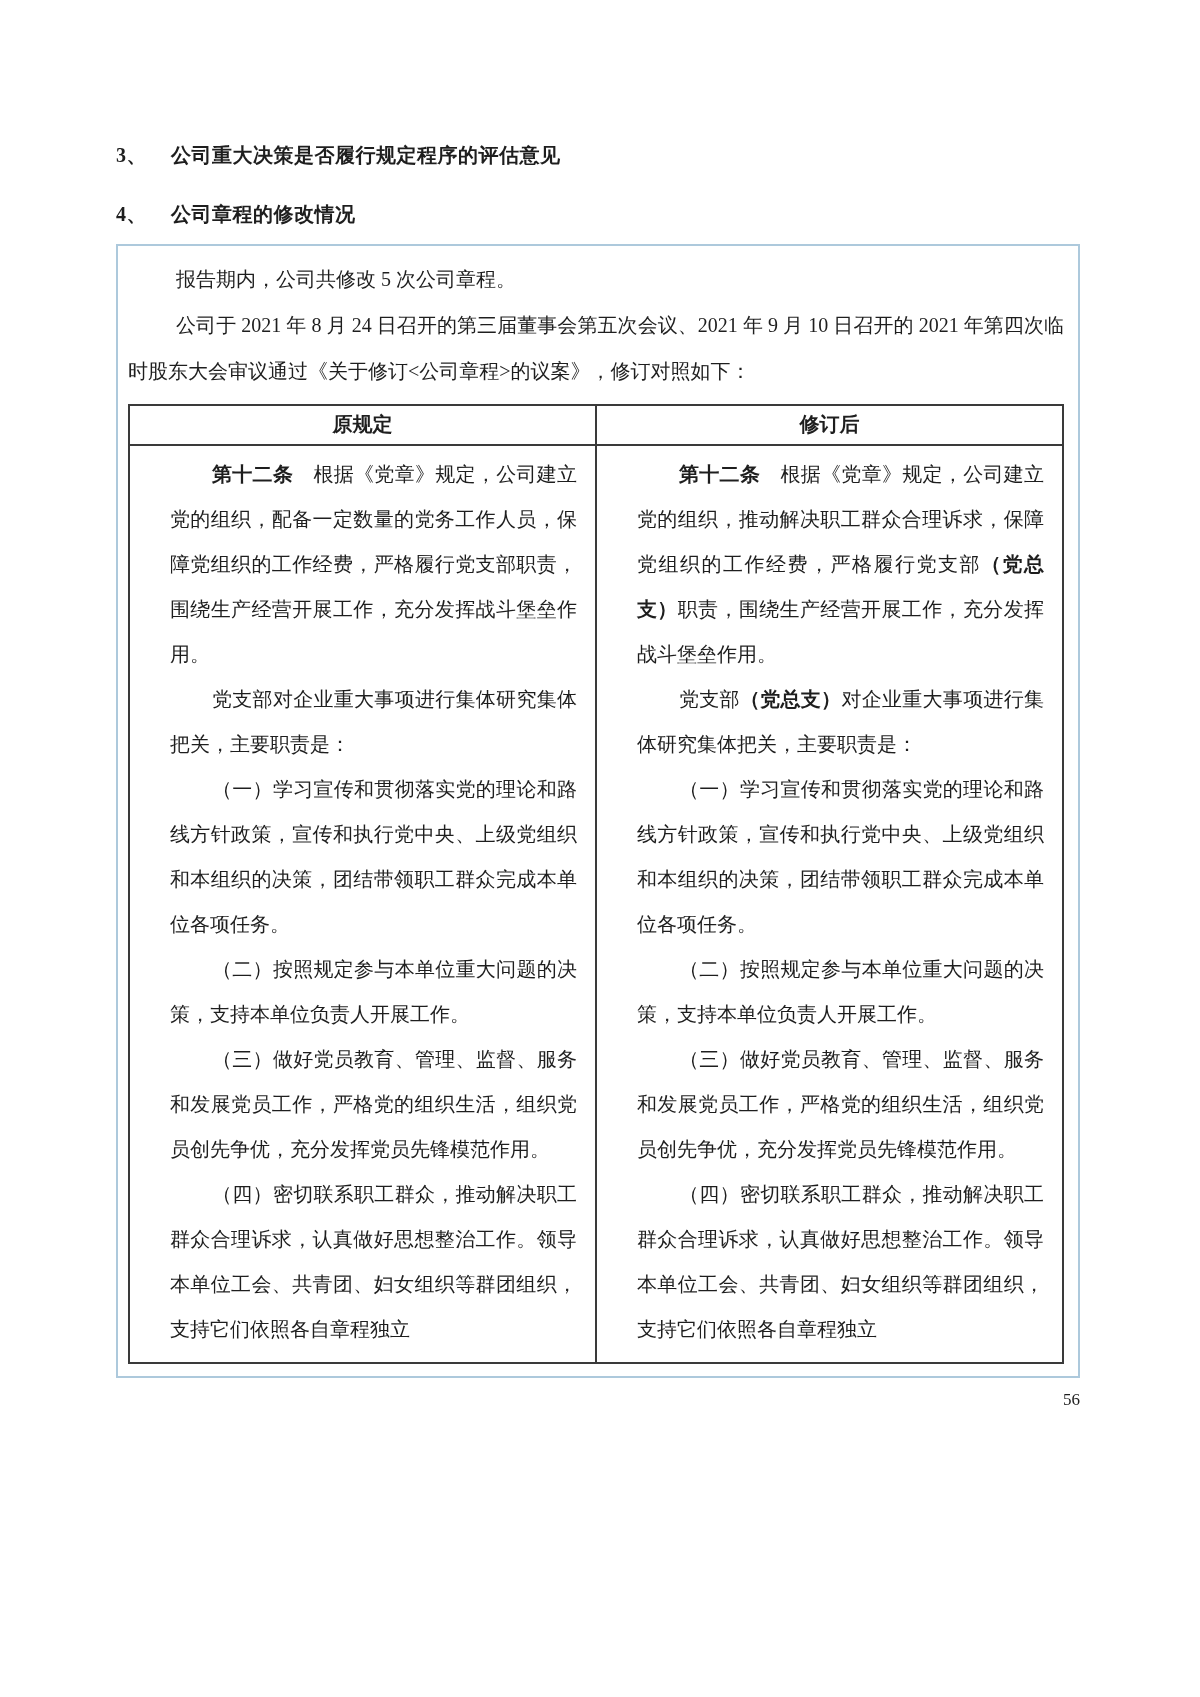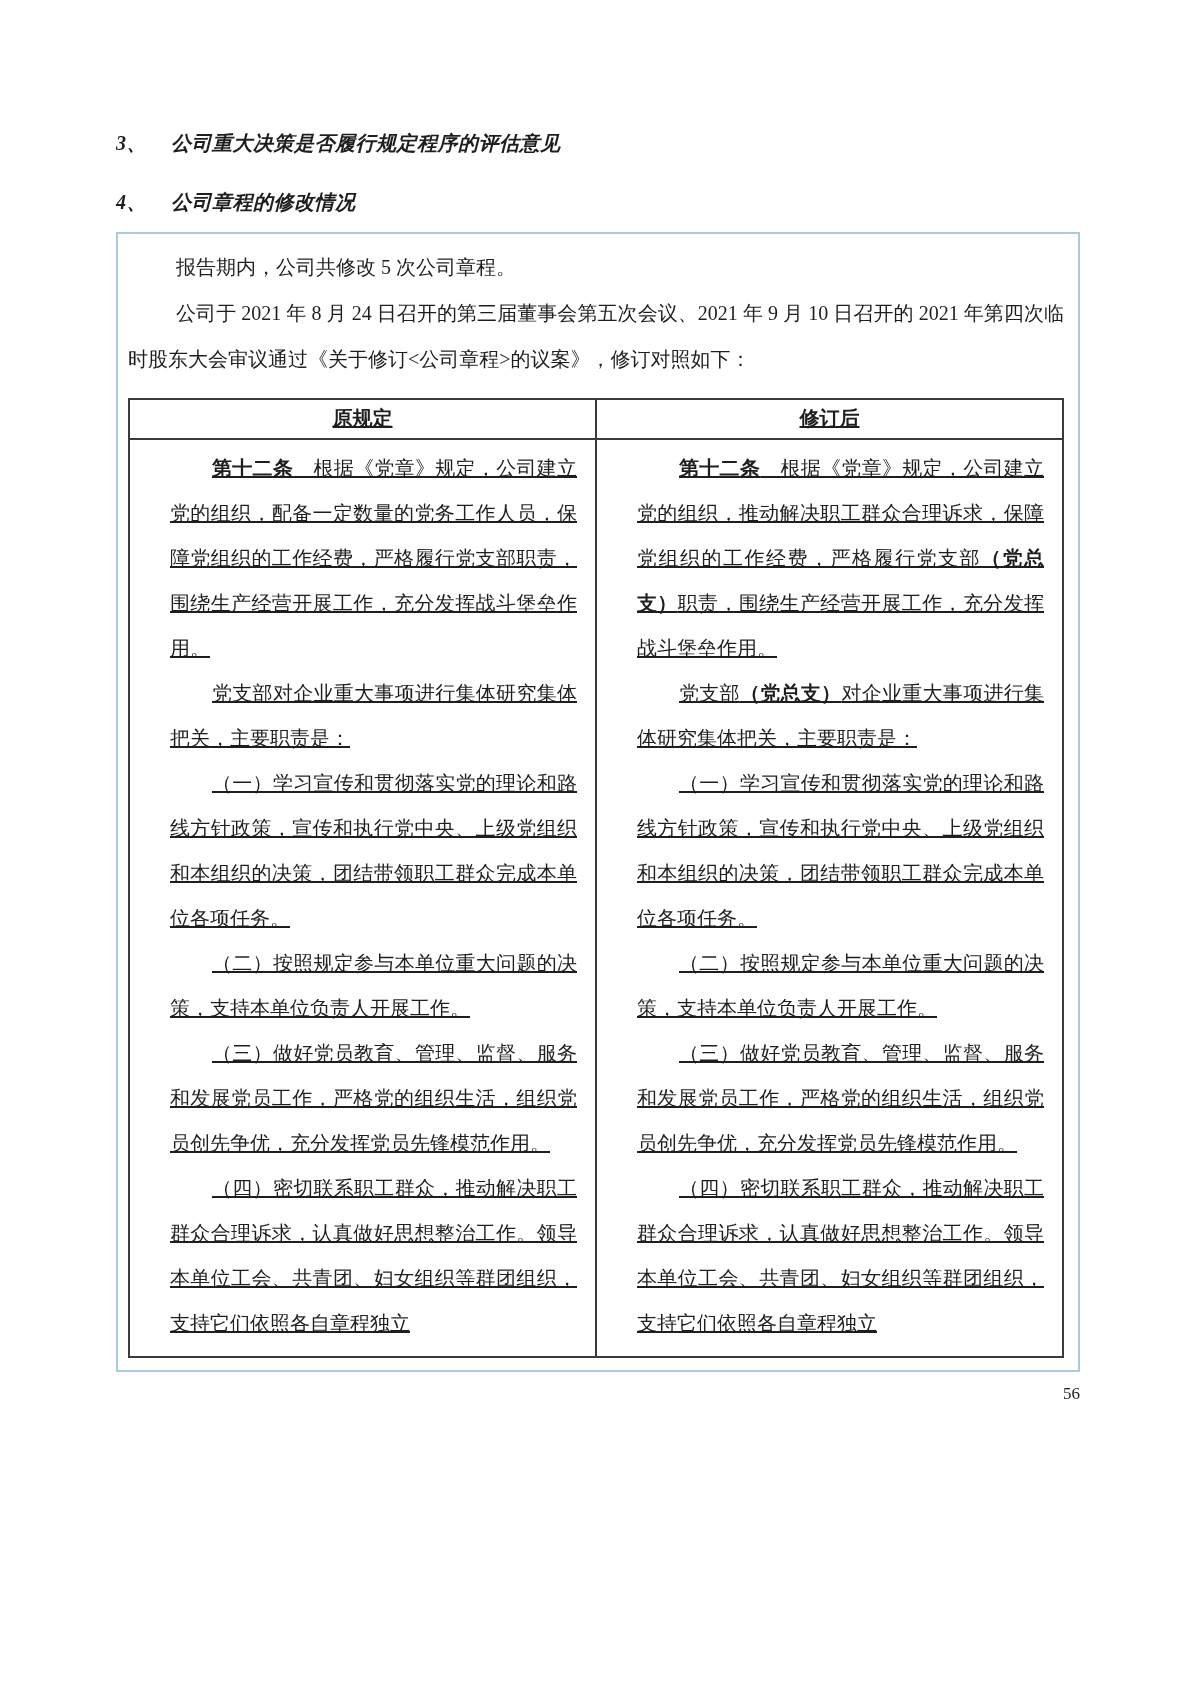--- a/index.html
+++ b/index.html
@@ -14,26 +14,25 @@
     color: #1e1e1e;
     overflow: hidden;
   }
   .page {
     box-sizing: border-box;
     width: 1200px;
     height: 1697px;
     padding: 130px 120px 0 116px;
   }
   .sec-heading {
-    margin: 0 0 16px 0;
+    margin: 12px 0 16px 0;
     font-size: 20px;
     font-weight: bold;
     line-height: 27px;
     letter-spacing: 0.5px;
-    font-style: italic;
   }
   .sec-no {
     display: inline-block;
     margin-right: 24px;
   }
   .sec-gap {
     margin-top: 32px;
   }
   .blue-box {
     border: 2px solid #adc9dc;
@@ -43,23 +42,22 @@
   .box-para {
     margin: 0;
     font-size: 20px;
     line-height: 46px;
     text-align: justify;
     text-indent: 2.4em;
   }
   .doc-table {
     width: 100%;
     border-collapse: collapse;
-    margin-top: 16px;
+    margin-top: 10px;
     table-layout: fixed;
-    text-decoration: underline;
   }
   .doc-table th,
   .doc-table td {
     border: 2px solid #3a3a3a;
   }
   .doc-table th {
     font-size: 20px;
     font-weight: bold;
     text-align: center;
     padding: 5px 0 7px 0;

